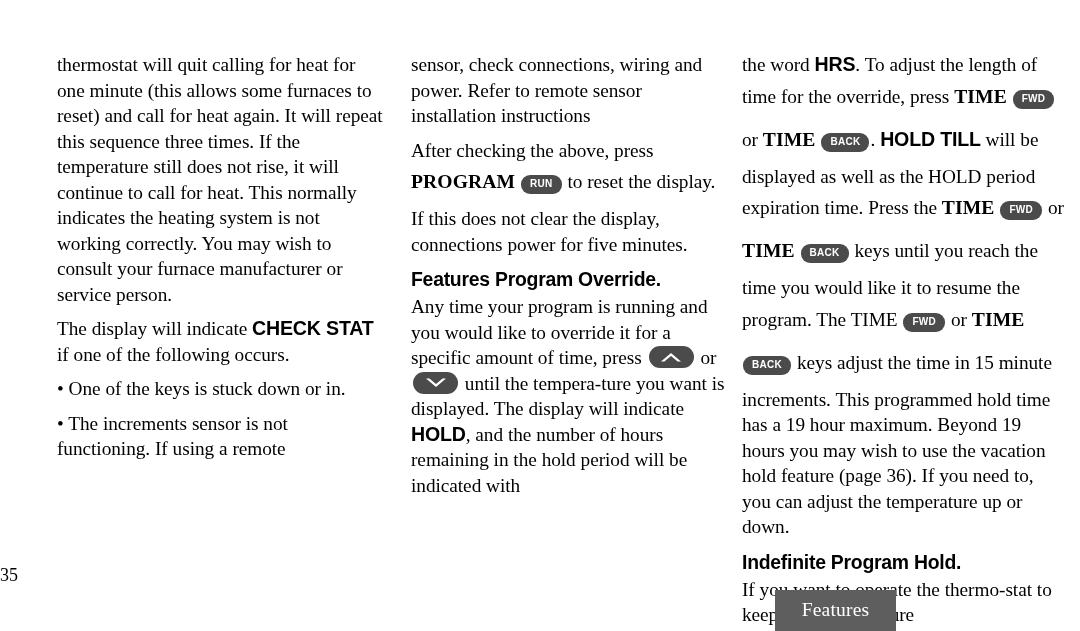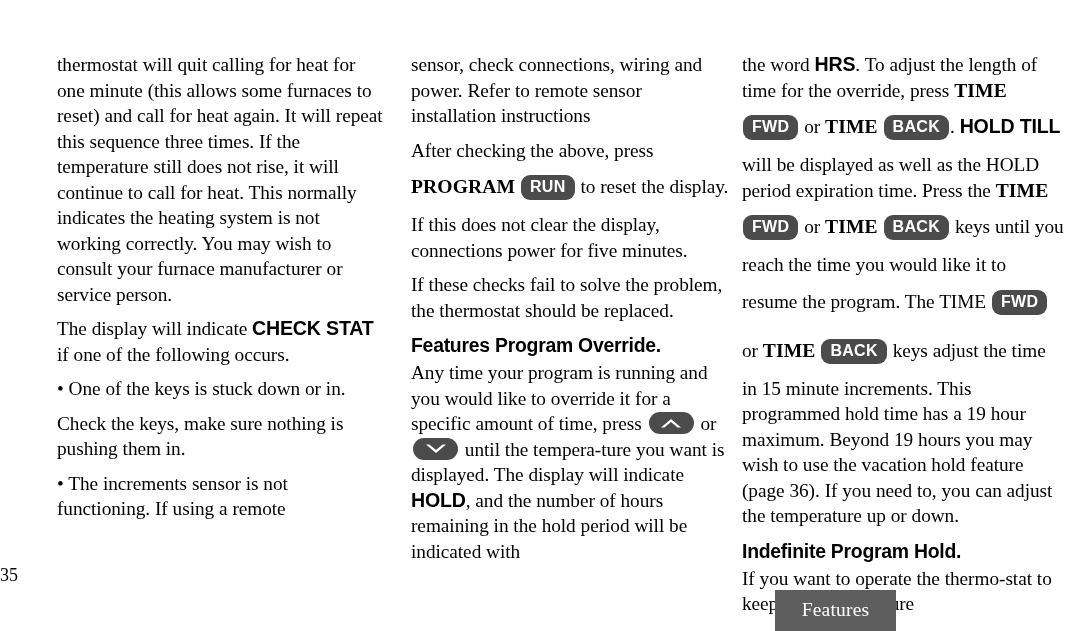--- a/index.html
+++ b/index.html
@@ -85,21 +85,21 @@
     margin: 10px 0 2px 0;
   }
 
   
   .pill {
     display: inline-block;
     background: #4b4b4b;
     color: #ffffff;
     font-family: "Liberation Sans", "DejaVu Sans", sans-serif;
     font-weight: bold;
-    font-size: 16px;
+    font-size: 10px;
     letter-spacing: 0.3px;
     line-height: 1;
     padding: 4px 9px 5px 9px;
     border-radius: 9px;
     vertical-align: 1px;
     margin: 12px 1px;
     white-space: nowrap;
   }
 
   
@@ -156,33 +156,31 @@
   <div class="columns">
 
     <div class="column col-1">
 
       <p>thermostat will quit calling for heat for one minute (this allows some furnaces to reset) and call for heat again. It will repeat this sequence three times. If the temperature still does not rise, it will continue to call for heat. This normally indicates the heating system is not working correctly. You may wish to consult your furnace manufacturer or service person.</p>
 
       <p class="gap"><span>The display will indicate </span><span class="lcd">CHECK STAT</span><span> if one of the following occurs.</span></p>
 
       <p class="gap">• One of the keys is stuck down or in.</p>
 
-      <p class="gap">Check the keys, make sure nothing is pushing them in.</p>
 
       <p class="gap">• The increments sensor is not functioning. If using a remote</p>
 
     </div>
 
     <div class="column col-2">
 
       <p>sensor, check connections, wiring and power. Refer to remote sensor installation instructions</p>
 
       <p class="gap"><span>After checking the above, press </span><span class="keyname">PROGRAM</span><span>&nbsp;</span><span class="pill" style="background: rgb(75, 75, 75);">RUN</span><span> to reset the display. If this does not clear the display, connections power for five minutes.</span></p>
 
-      <p class="gap">If these checks fail to solve the problem, the thermostat should be replaced.</p>
 
       <h2 class="section">Features Program Override.</h2>
 
       <p><span>Any time your program is running and you would like to override it for a specific amount of time, press </span><span class="pill-arrow" style="background: rgb(75, 75, 75);"><svg width="24" height="14" viewBox="0 0 24 14" aria-hidden="true">
               <path d="M2 11.5 L12 3 L22 11.5 L18.6 11.5 L12 6.1 L5.4 11.5 Z" fill="#ffffff"></path>
             </svg></span><span> or </span><span class="pill-arrow" style="background: rgb(75, 75, 75);"><svg width="24" height="14" viewBox="0 0 24 14" aria-hidden="true">
               <path d="M2 2.5 L12 11 L22 2.5 L18.6 2.5 L12 7.9 L5.4 2.5 Z" fill="#ffffff"></path>
             </svg></span><span> until the tempera-ture you want is displayed. The display will indicate </span><span class="lcd">HOLD</span><span>, and the number of hours remaining in the hold period will be indicated with</span></p>
 
     </div>

